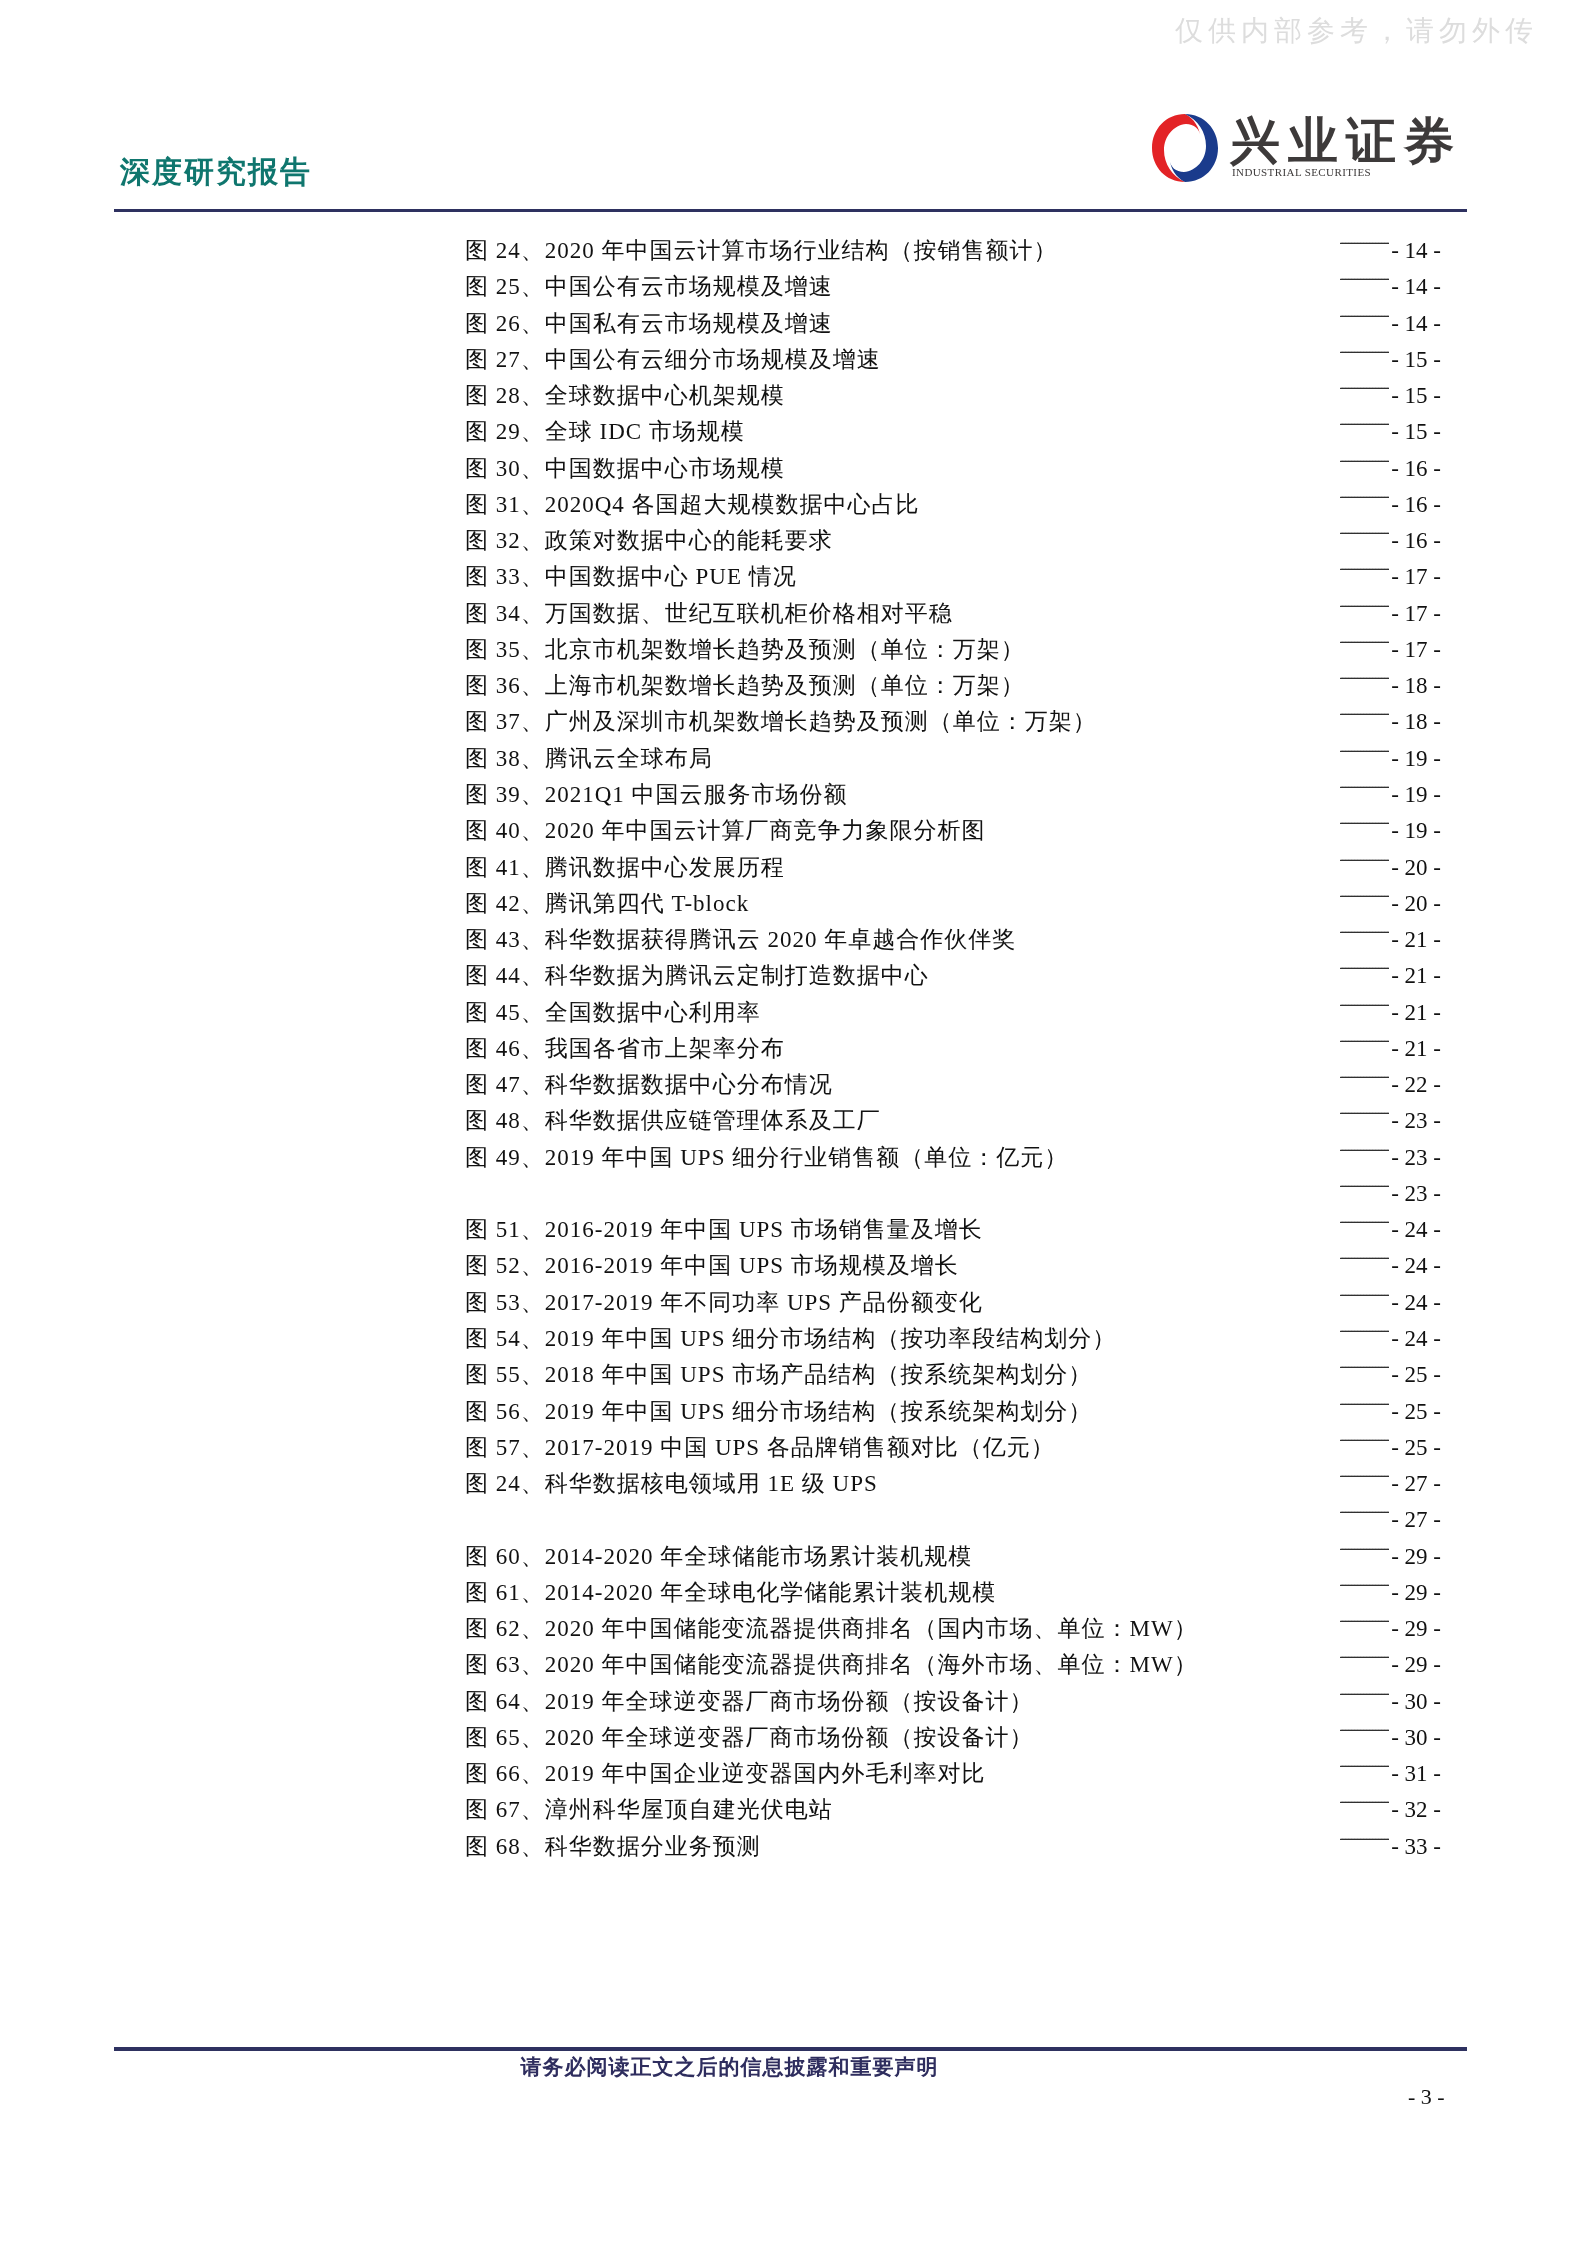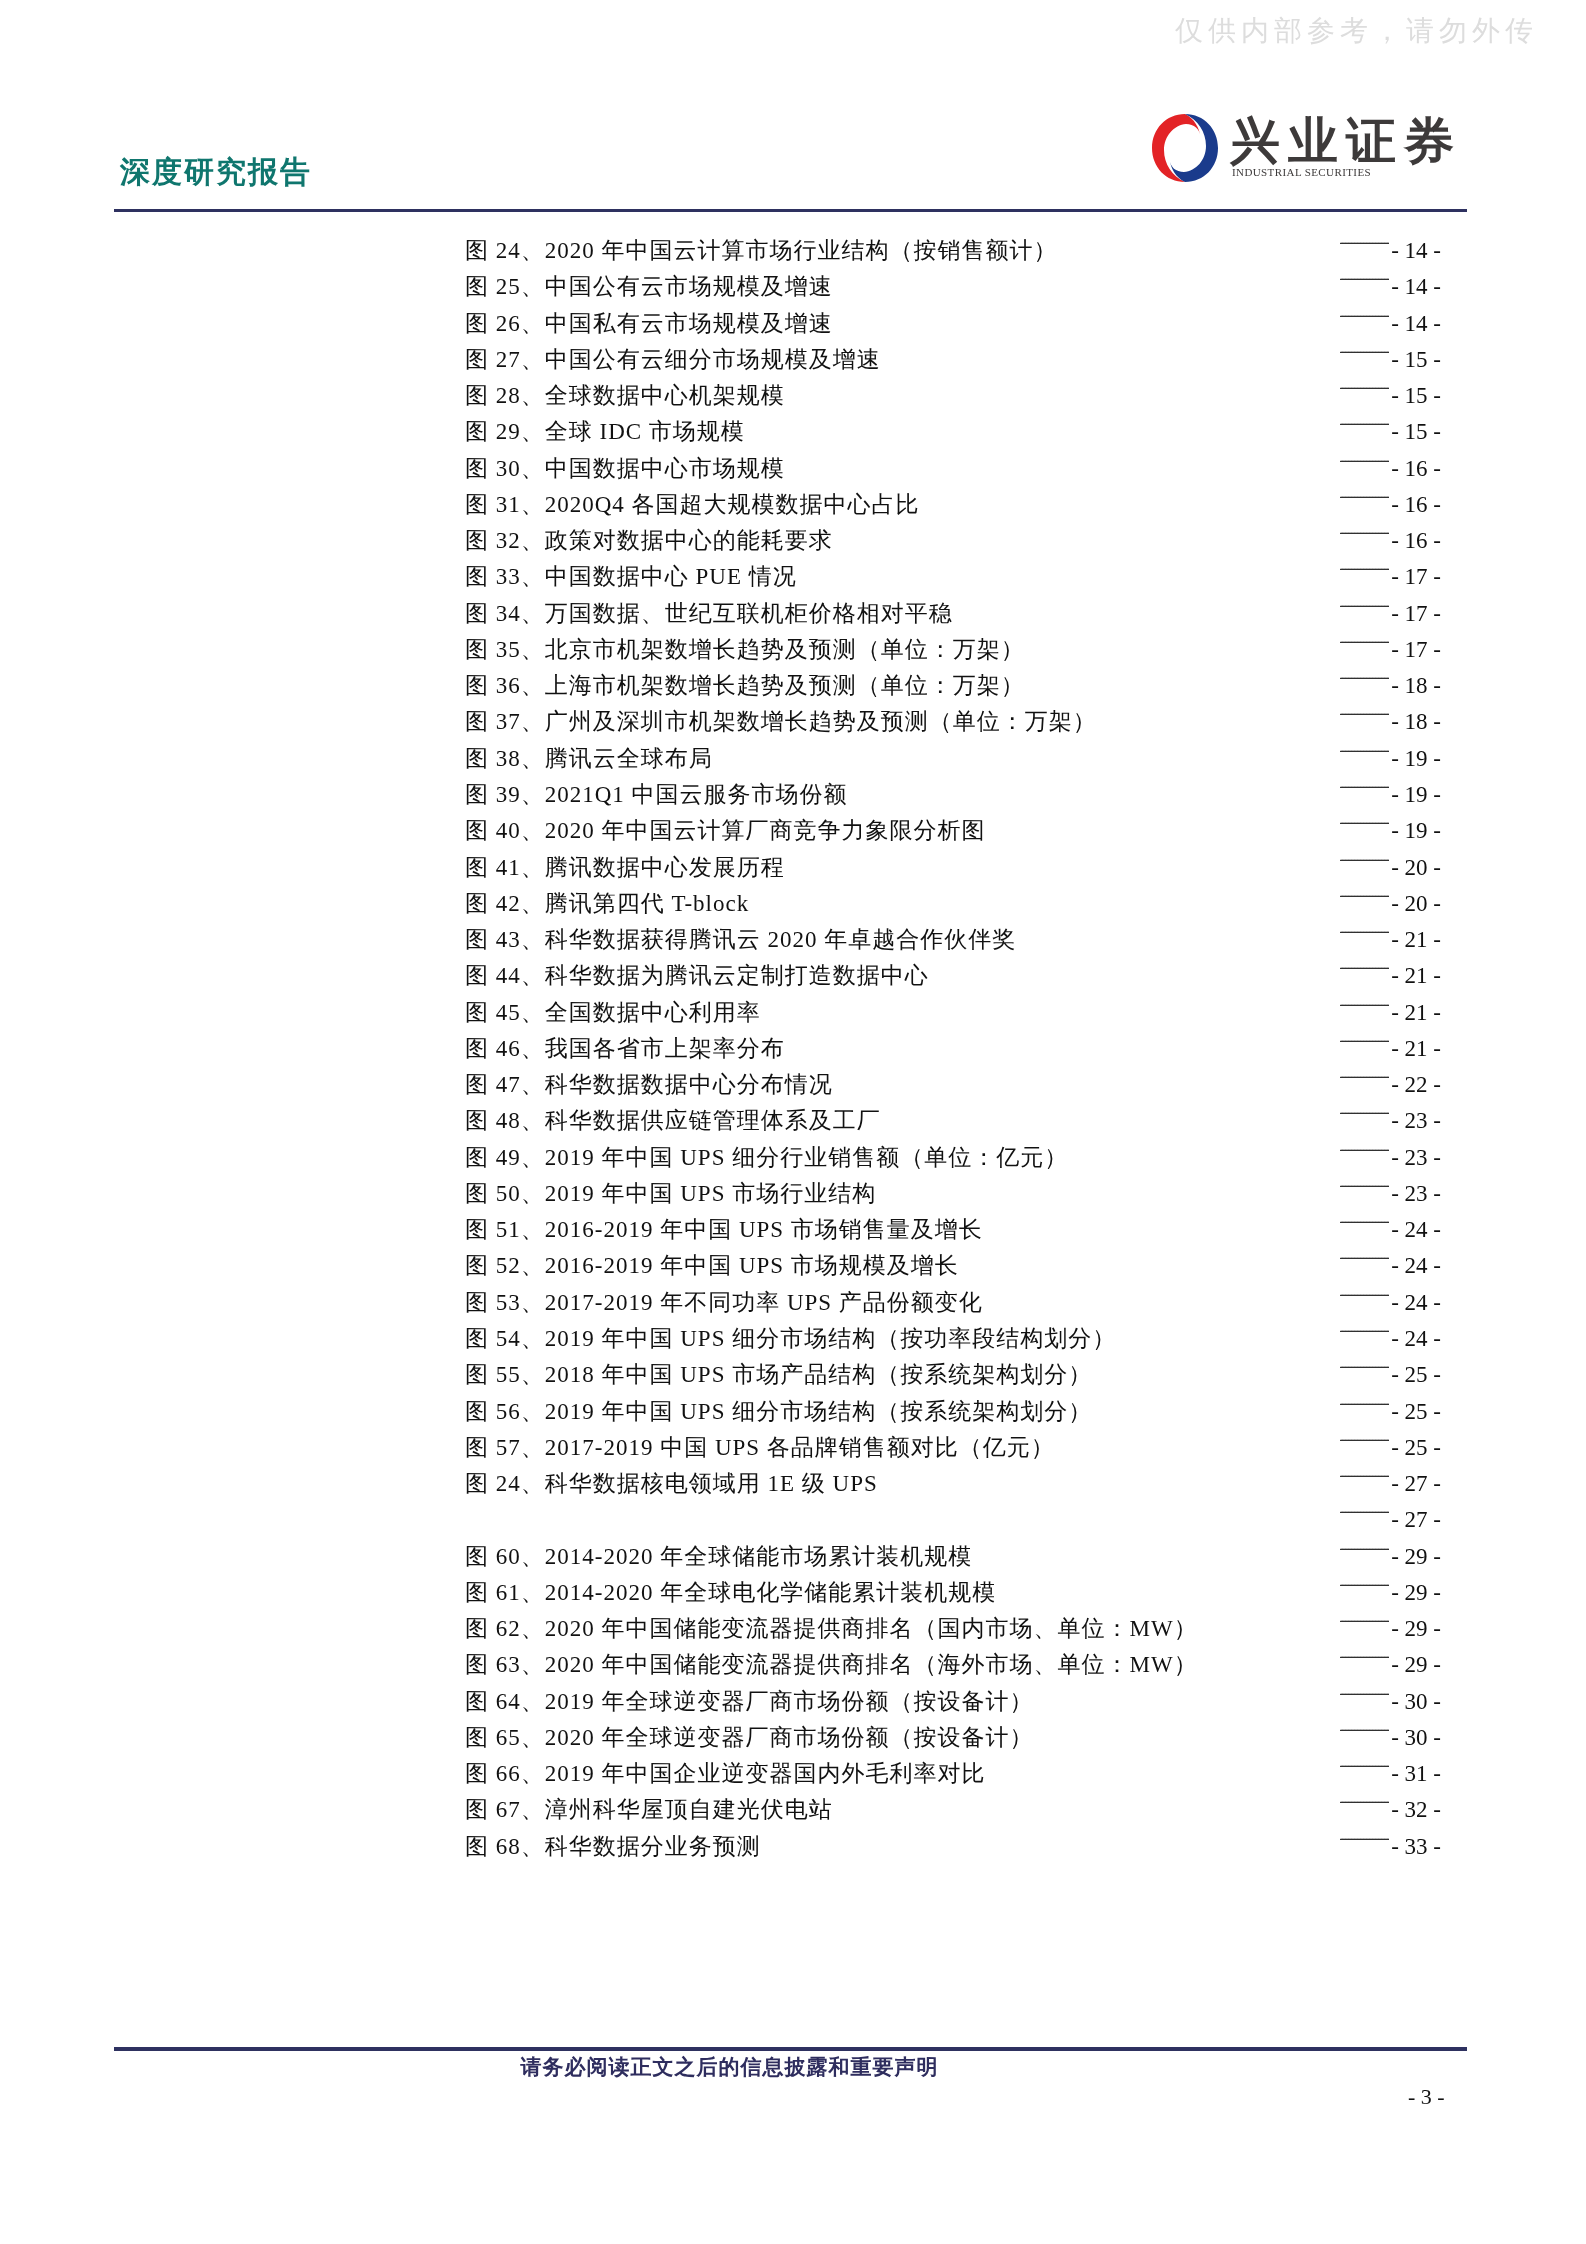--- a/index.html
+++ b/index.html
@@ -172,21 +172,20 @@
     <span class="toc-label">图 48、科华数据供应链管理体系及工厂</span>
     <span class="toc-dots"></span>
     <span class="toc-page">- 23 -</span>
   </li>
     <li class="toc-row">
     <span class="toc-label">图 49、2019 年中国 UPS 细分行业销售额（单位：亿元）</span>
     <span class="toc-dots"></span>
     <span class="toc-page">- 23 -</span>
   </li>
     <li class="toc-row">
-    <span class="toc-label">图 50、2019 年中国 UPS 市场行业结构</span>
     <span class="toc-dots"></span>
     <span class="toc-page">- 23 -</span>
   </li>
     <li class="toc-row">
     <span class="toc-label">图 51、2016-2019 年中国 UPS 市场销售量及增长</span>
     <span class="toc-dots"></span>
     <span class="toc-page">- 24 -</span>
   </li>
     <li class="toc-row">
     <span class="toc-label">图 52、2016-2019 年中国 UPS 市场规模及增长</span>

